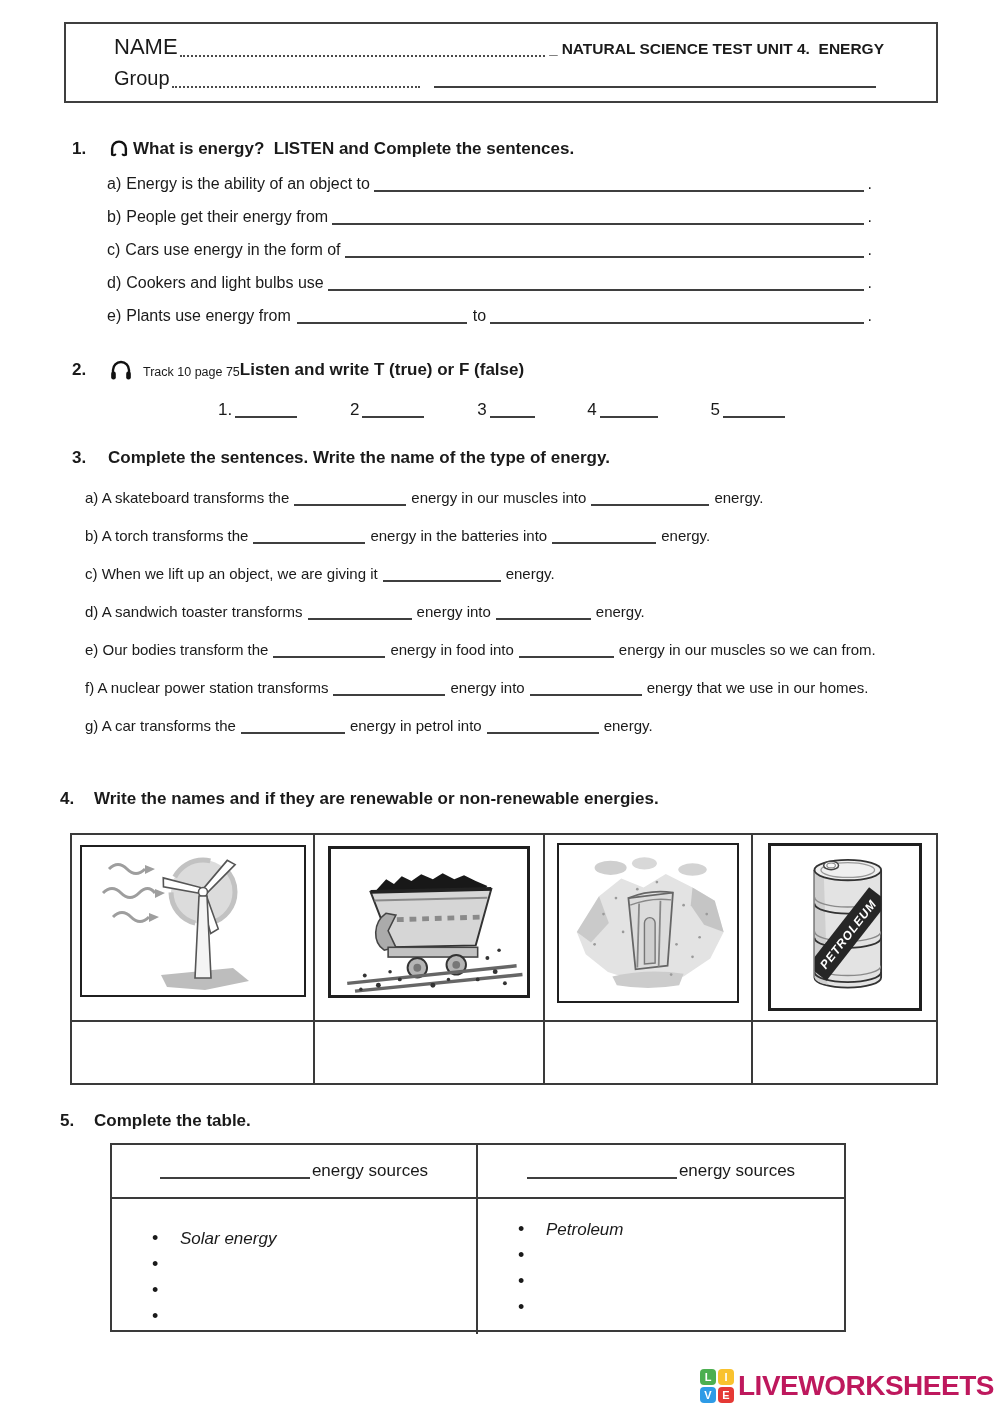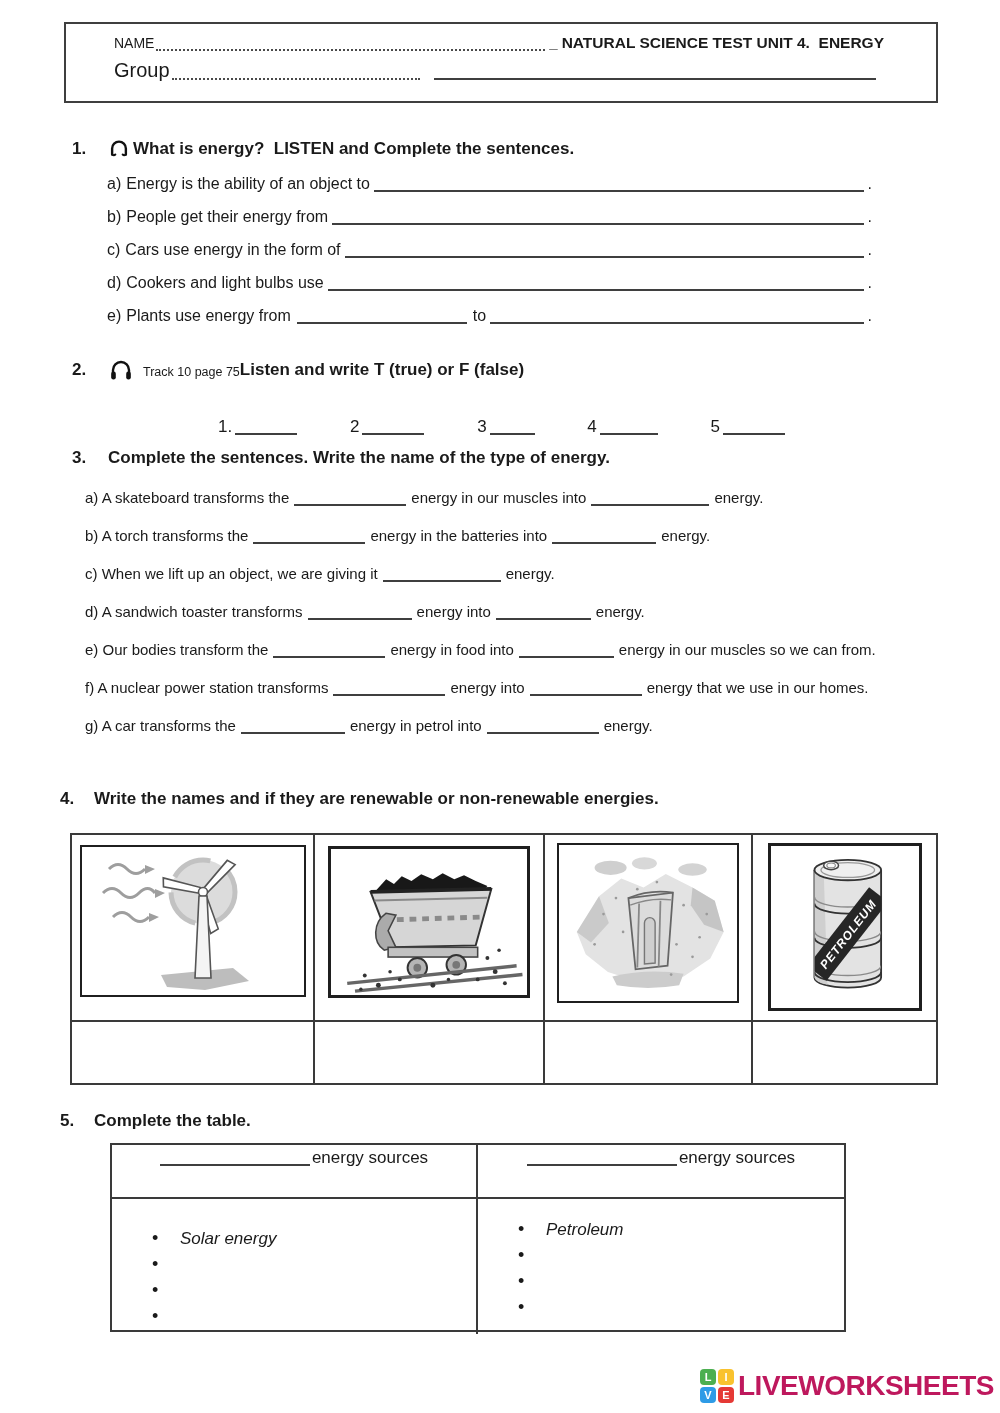--- a/index.html
+++ b/index.html
@@ -4,21 +4,21 @@
 <style>
   html,body{margin:0;padding:0;background:#fff;}
   .page{position:relative;width:1000px;height:1413px;background:#ffffff;
         font-family:"Liberation Sans",sans-serif;color:#1a1a1a;overflow:hidden;}
 
   
   .header-box{position:absolute;left:64px;top:22px;width:874px;height:81px;
               border:2px solid #3f3f3f;box-sizing:border-box;padding:10px 52px 0 48px;}
   .hrow{display:flex;align-items:baseline;}
   .hrow+.hrow{margin-top:7px;}
-  .name-label{font-size:14px;}
+  .name-label{font-size:22px;}
   .group-label{font-size:20px;}
   .leader{position:relative;top:3px;height:6px;}
   .dotted{border-bottom:2px dotted #4a4a4a;flex:1;margin:0 2px;}
   .dotted.g{flex:0 0 248px;}
   .solid{border-bottom:2px solid #3f3f3f;flex:1;margin-left:12px;margin-right:8px;}
   .uscore{font-size:15px;font-weight:bold;margin-left:2px;}
   .doc-title{font-size:15.5px;font-weight:bold;white-space:pre;margin-left:4px;}
 
   
   .sec{position:absolute;left:72px;}
@@ -32,21 +32,21 @@
   .sec1{top:138px;width:800px;}
   .fline{display:flex;align-items:baseline;margin:15px 0 0 35px;font-size:16px;}
   .fline .lbl{margin-right:5px;white-space:nowrap;}
   .fline .txt{white-space:nowrap;}
   .grow{flex:1;margin:0 4px;}
   .b170{width:170px;margin:0 6px;}
 
   
   .sec2{top:358px;width:830px;}
   .track{font-size:12.5px;font-weight:normal;margin:4px 0 0 6px;white-space:pre;}
-  .answers{margin:35px 0 0 146px;font-size:17px;}
+  .answers{margin:18px 0 0 146px;font-size:17px;}
   .ansg{margin-right:48px;white-space:nowrap;}
   .ansg .blank{margin-left:3px;}
   .b62{width:62px;}.b45{width:45px;}.b58{width:58px;}
 
   
   .sec3{top:448px;width:862px;}
   .s3line{margin:21px 0 0 13px;font-size:15px;white-space:nowrap;}
   .s3line:first-of-type{margin-top:26px;}
   .s3line .blank{margin:0 5px;}
   .b112{width:112px;}.b118{width:118px;}.b104{width:104px;}.b95{width:95px;}
@@ -70,21 +70,21 @@
   .imgframe svg{width:100%;height:100%;display:block;}
 
   
   .sec5h{position:absolute;left:60px;top:1111px;display:flex;align-items:center;font-weight:bold;}
   .sec5h .num{width:34px;}
   .sec5h .h1t{font-size:17px;}
   .table5{position:absolute;left:110px;top:1143px;width:736px;height:189px;
           border:2px solid #3a3a3a;box-sizing:border-box;display:grid;
           grid-template-columns:1fr 1fr;grid-template-rows:54px 1fr;}
   .t5h{border-right:2px solid #3a3a3a;border-bottom:2px solid #3a3a3a;box-sizing:border-box;
-       display:flex;align-items:baseline;justify-content:center;padding-top:3px;font-size:17px;}
+       display:flex;align-items:baseline;justify-content:center;padding-top:16px;font-size:17px;}
   .t5h.last{border-right:none;}
   .b150{width:150px;margin-right:2px;}
   .t5b{box-sizing:border-box;padding:31px 0 0 40px;font-size:17px;font-style:italic;}
   .t5b.rightcol{padding-top:22px;border-left:2px solid #3a3a3a;margin-left:-2px;}
   .bline{display:flex;align-items:center;height:17px;margin-bottom:9px;}
   .bullet{width:28px;font-size:18px;font-style:normal;flex:0 0 auto;}
 
   
   .logo{position:absolute;left:700px;top:1369px;display:flex;align-items:center;}
   .lgrid{display:grid;grid-template-columns:16px 16px;grid-template-rows:16px 16px;gap:2px;margin-right:4px;}

